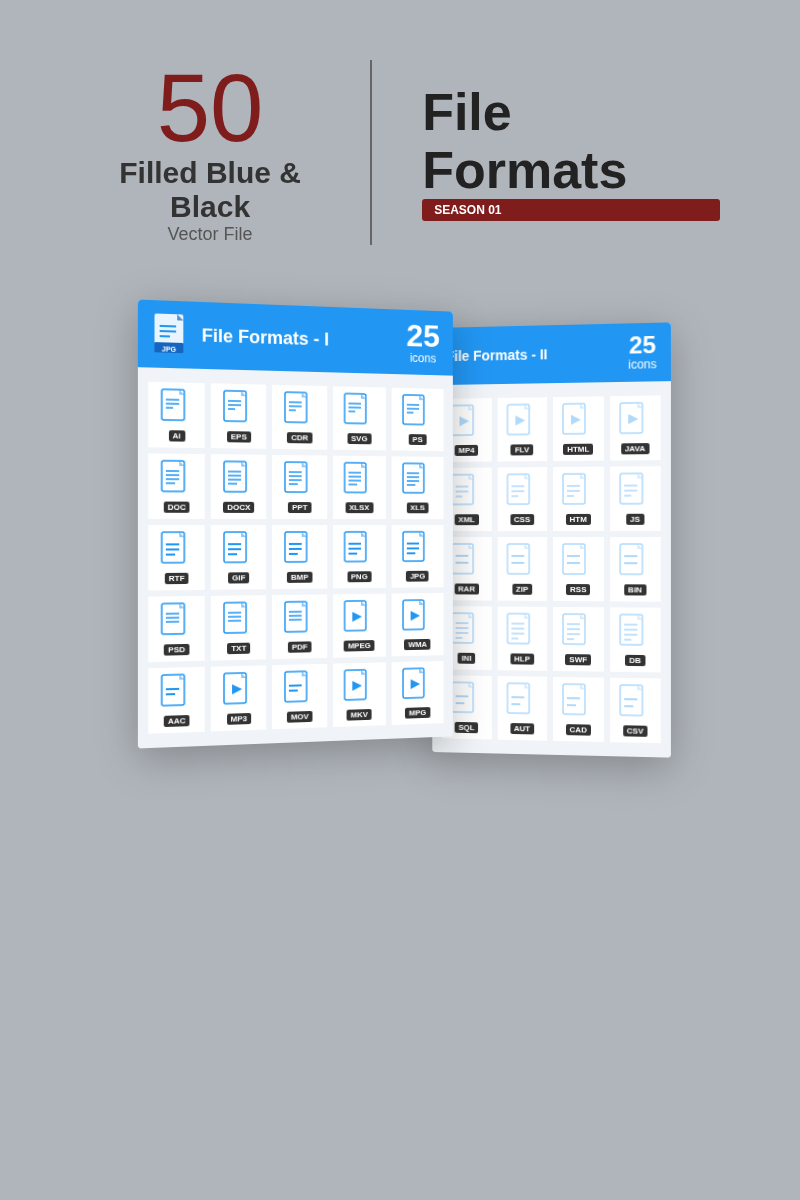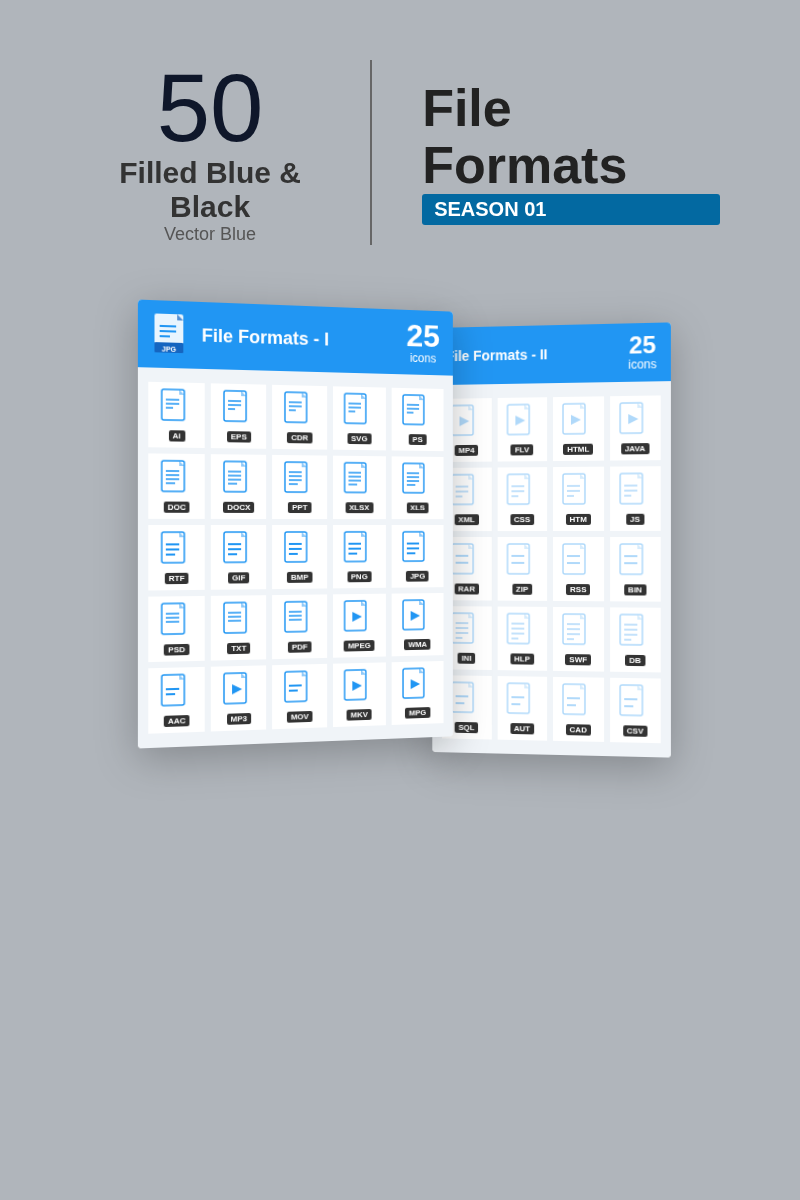--- a/index.html
+++ b/index.html
@@ -25,21 +25,21 @@
       display: flex;
       flex-direction: column;
       align-items: center;
       border-right: 2px solid #666;
       padding-right: 30px;
     }
 
     .big-number {
       font-size: 96px;
       font-weight: 300;
-      color: #0f172a;
+      color: #7f1d1d;
       line-height: 1;
     }
 
     .filled-text {
       font-size: 30px;
       font-weight: 700;
       color: #333;
       text-align: center;
     }
 
@@ -59,23 +59,23 @@
 
     .main-title {
       font-size: 52px;
       font-weight: 800;
       color: #222;
       line-height: 1.1;
     }
 
     .season-badge {
       display: inline-block;
-      background: #0369a1;
+      background: #7f1d1d;
       color: white;
-      font-size: 20px;
+      font-size: 12px;
       font-weight: 700;
       padding: 4px 12px;
       border-radius: 3px;
     }
 
     
     .cards-wrapper {
       position: relative;
       width: 100%;
       display: flex;
@@ -187,21 +187,21 @@
     .file-svg { width: 32px; height: 38px; }
 
   </style>
 </head>
 <body>
 
 <div class="header">
   <div class="header-left">
     <span class="big-number">50</span>
     <span class="filled-text">Filled Blue &amp; Black</span>
-    <span class="vector-text">Vector Blue</span>
+    <span class="vector-text">Vector File</span>
   </div>
   <div class="header-right">
     <span class="main-title">File Formats</span>
     <span class="season-badge">SEASON 01</span>
   </div>
 </div>
 
 <div class="cards-wrapper">
 
   <div class="card card-front">

